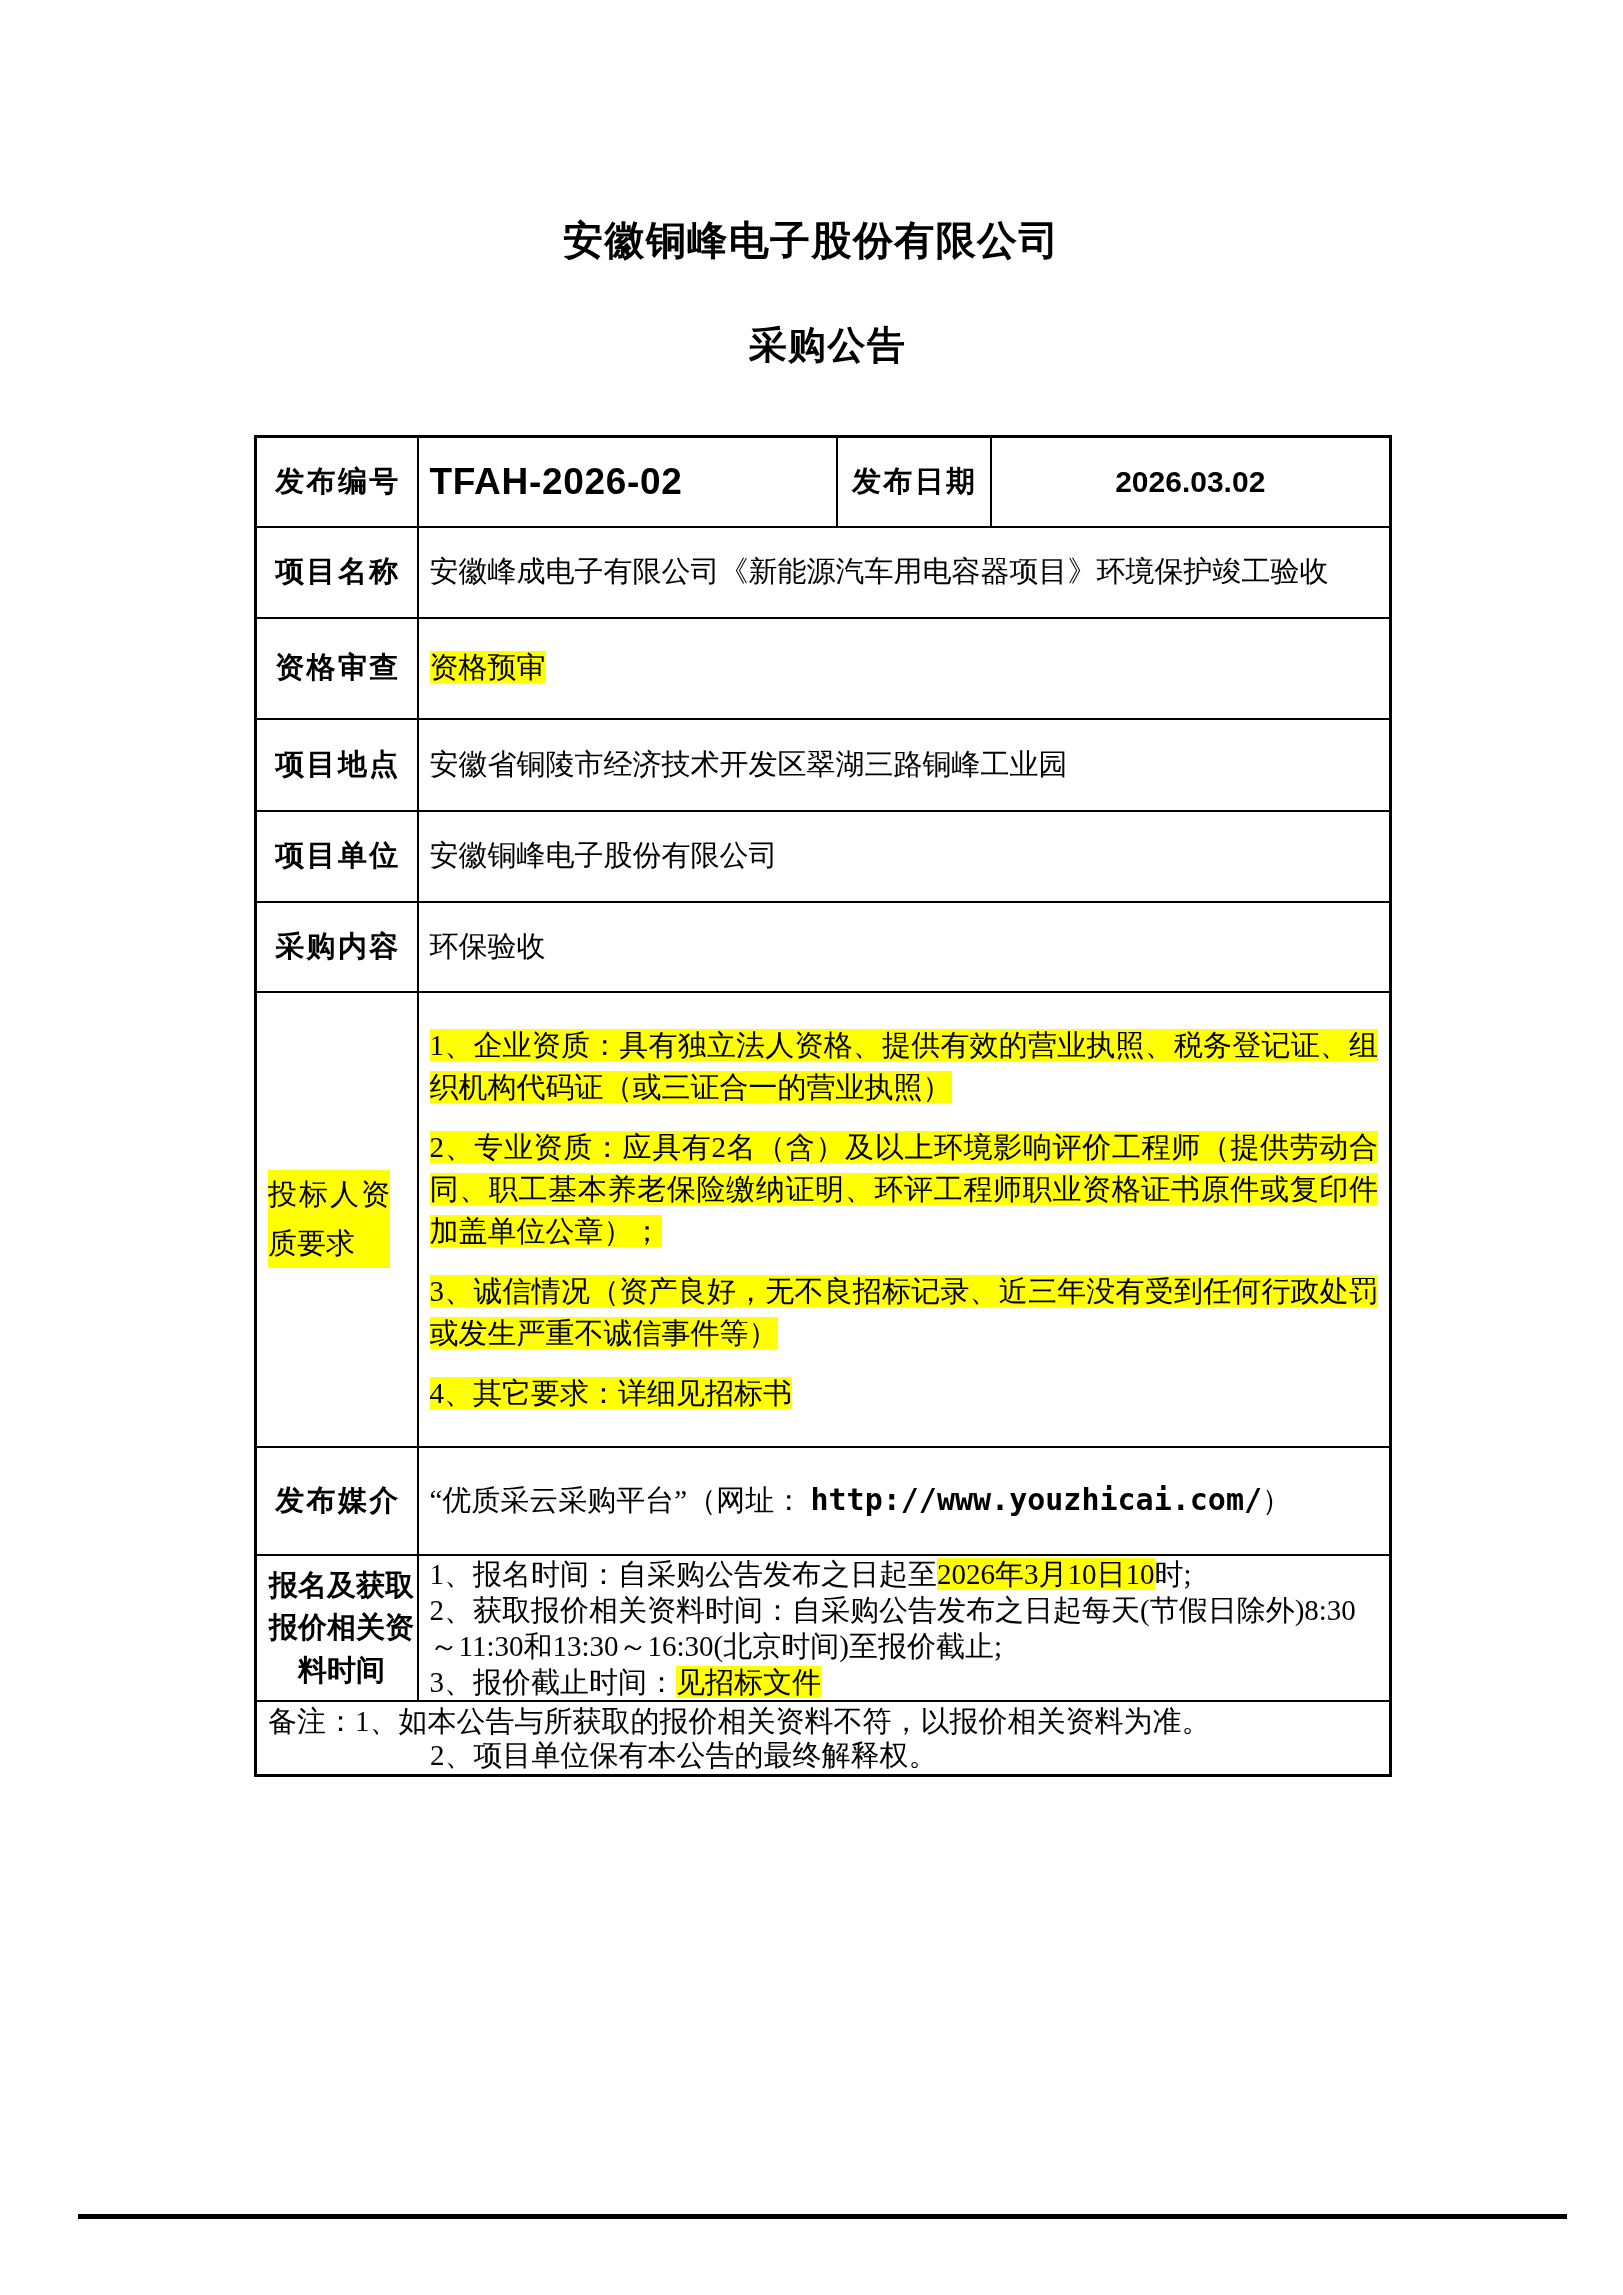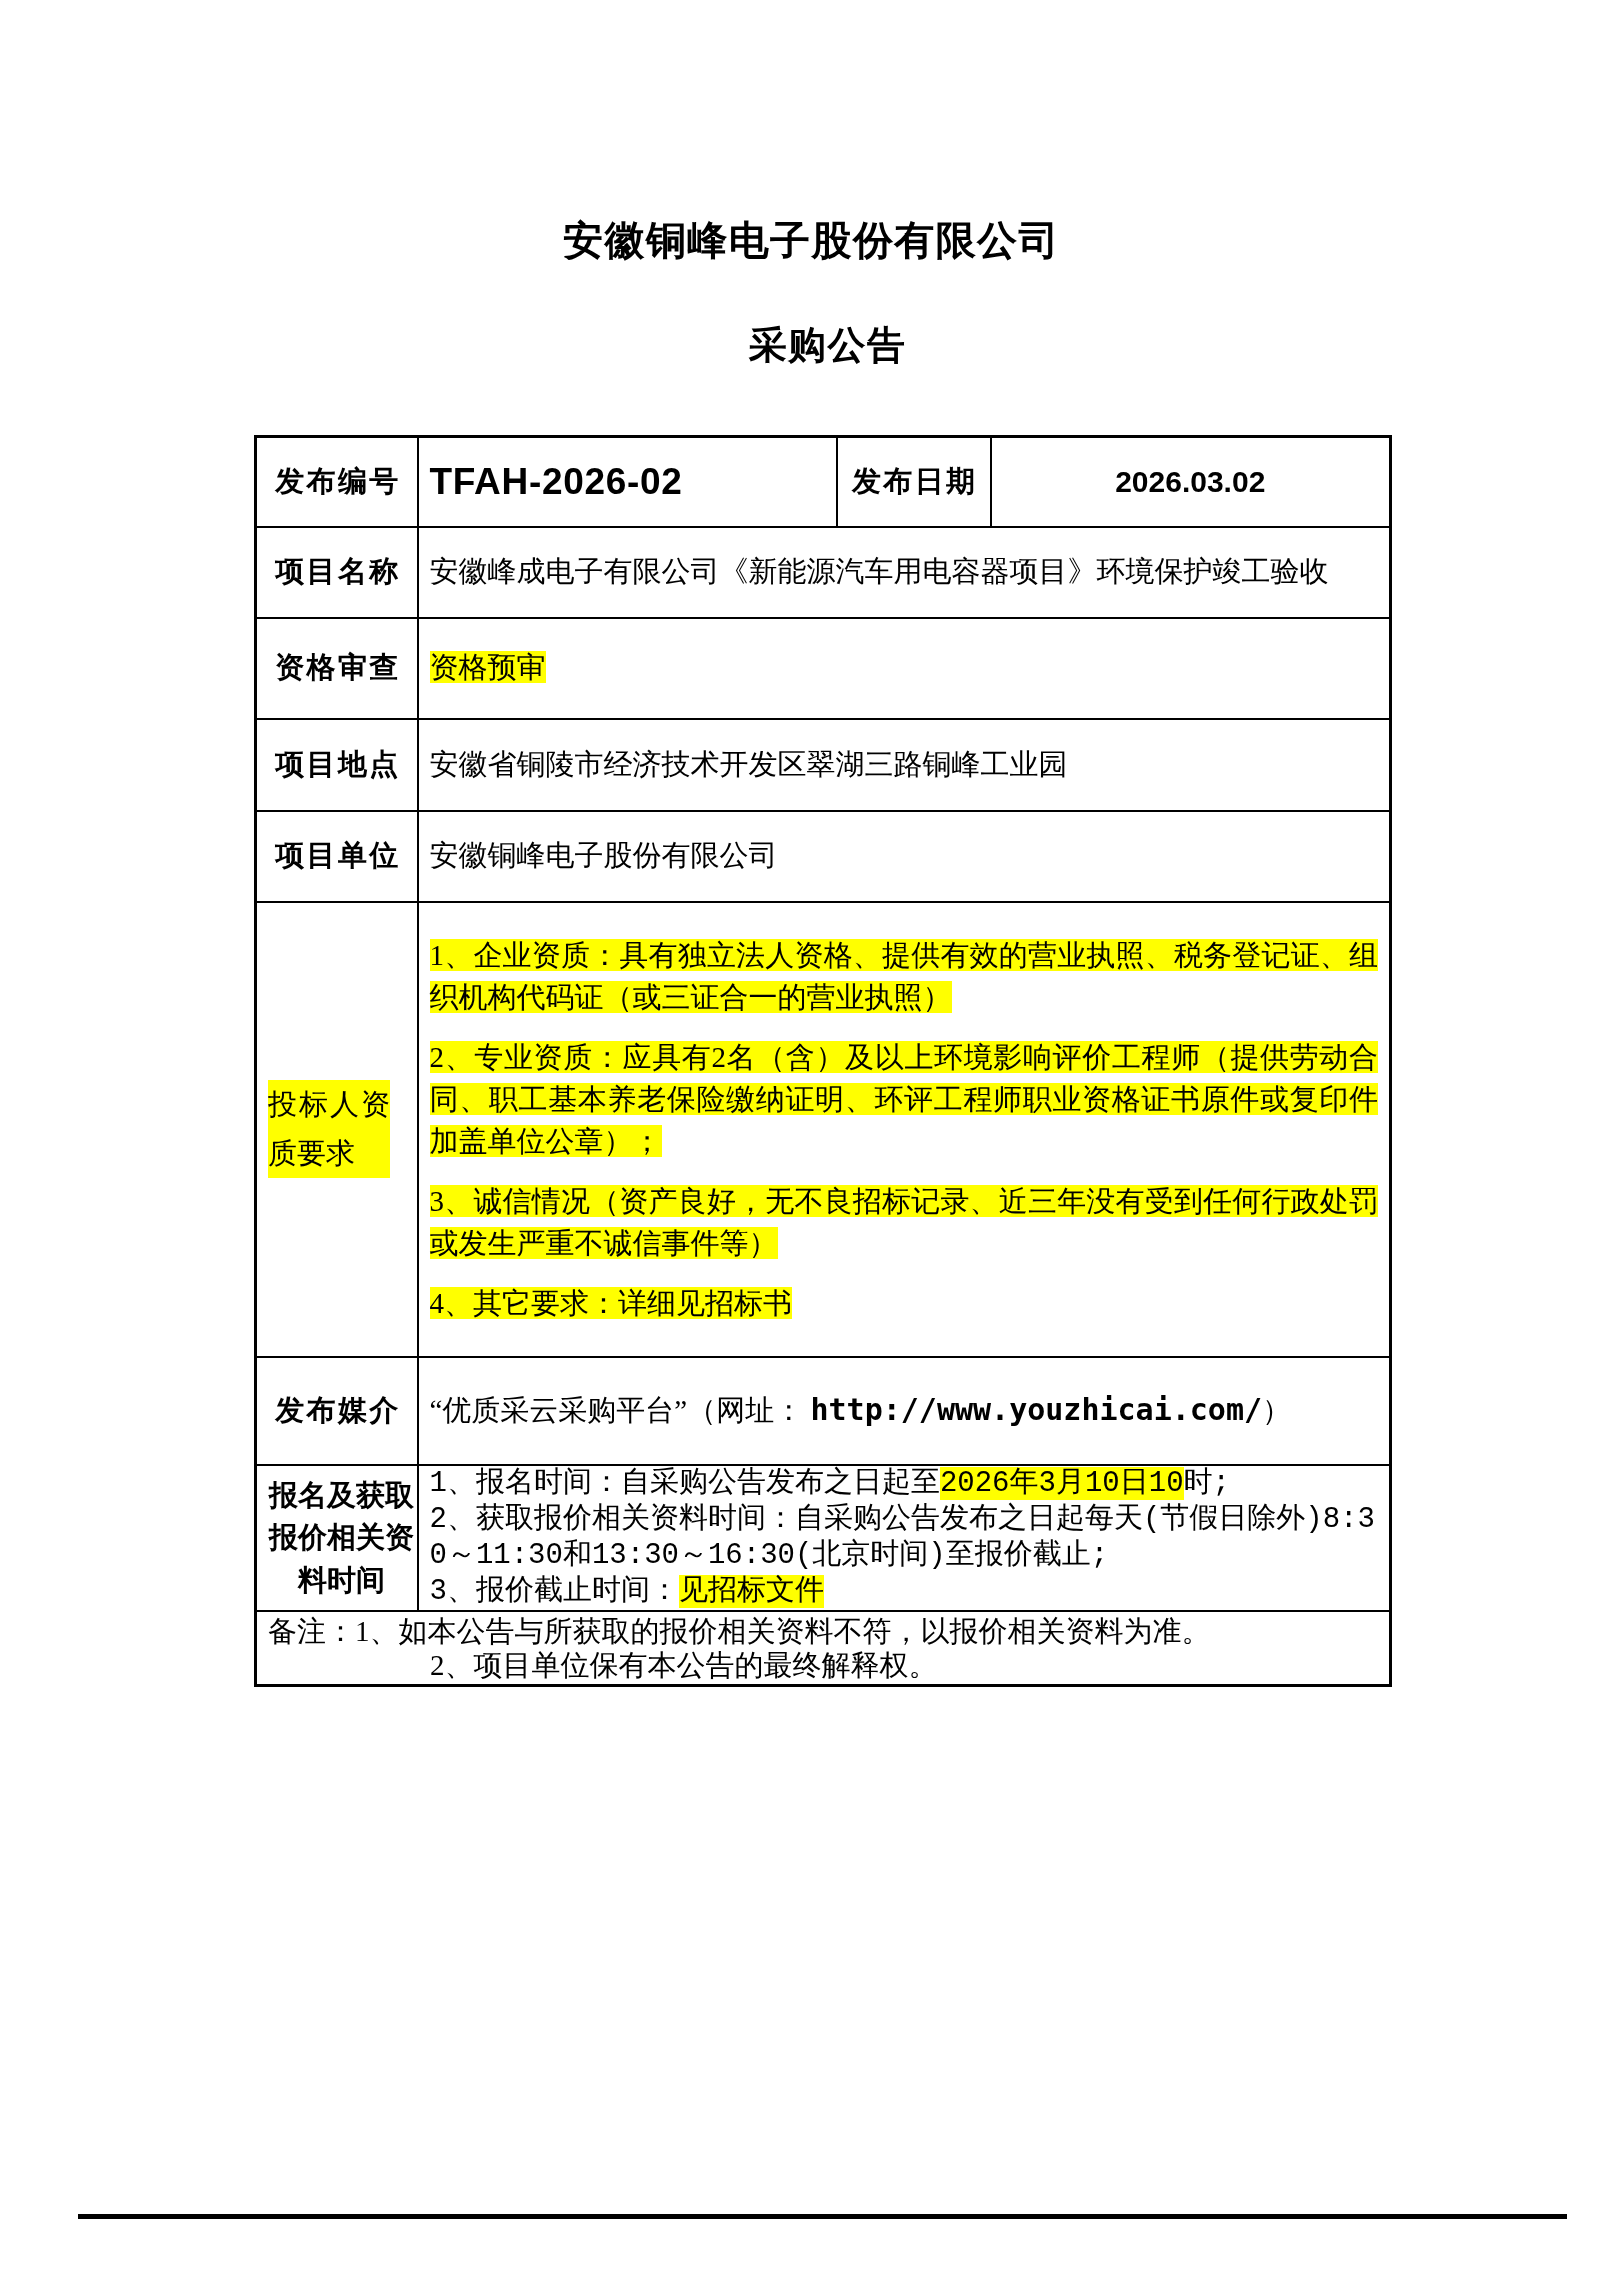--- a/index.html
+++ b/index.html
@@ -69,21 +69,21 @@
   td.media-val{ vertical-align:top; padding-top:8.2px; }
   .url{
     font-family:"DejaVu Sans Mono","Liberation Mono",monospace;
     font-weight:bold; font-size:30px;
   }
   
   .sched-label{
     display:inline-block; width:147px; text-align:center;
     font-weight:600; line-height:1.45;
   }
-  td.sched-val{ vertical-align:top; padding-top:2.7px; padding-right:41px; font-size:27px;font-family:Liberation Mono, monospace; }
+  td.sched-val{ vertical-align:top; padding-top:2.7px; padding-right:41px; font-size:27px; }
   td.sched-val .line{ line-height:36px; }
   
   td.contact-cell{ vertical-align:top; padding:5.5px 11px 0 12.3px; font-size:27px; }
   .contact-heading{ font-weight:600; font-size:29px; line-height:37px; }
   .contact-item{ padding-left:53px; line-height:38px; }
   .num-phone{
     font-family:"Liberation Sans","DejaVu Sans",sans-serif;
     font-weight:bold; font-size:29px;
   }
   
@@ -156,20 +156,28 @@
 
     <tr style="height:91px">
       <td class="lbl">
         <span class="spread4">项目单位</span>
       </td>
       <td class="val" colspan="3">
         <span>安徽铜峰电子股份有限公司</span>
       </td>
     </tr>
 
+    <tr style="height:90px">
+      <td class="lbl">
+        <span class="spread4">采购内容</span>
+      </td>
+      <td class="val" colspan="3">
+        <span>环保验收</span>
+      </td>
+    </tr>
 
     <tr style="height:455px">
       <td class="qual-label-cell">
         <span class="qual-label hl">投标人资质要求</span>
       </td>
       <td class="qual-val" colspan="3">
         <p><span class="hl">1、企业资质：具有独立法人资格、提供有效的营业执照、税务登记证、组织机构代码证（或三证合一的营业执照）</span></p>
         <p><span class="hl">2、专业资质：应具有2名（含）及以上环境影响评价工程师（提供劳动合同、职工基本养老保险缴纳证明、环评工程师职业资格证书原件或复印件加盖单位公章）；</span></p>
         <p><span class="hl">3、诚信情况（资产良好，无不良招标记录、近三年没有受到任何行政处罚或发生严重不诚信事件等）</span></p>
         <p><span class="hl">4、其它要求：详细见招标书</span></p>

